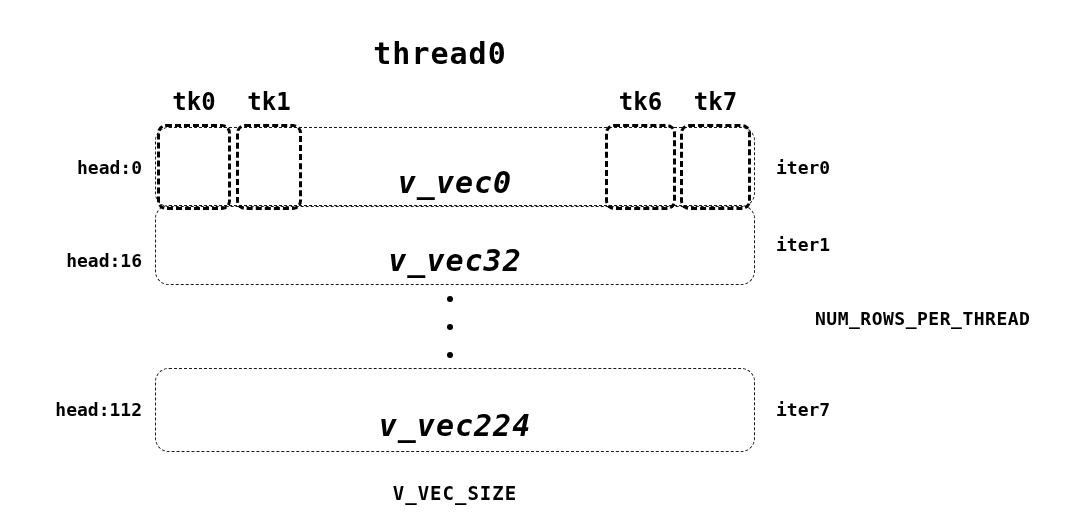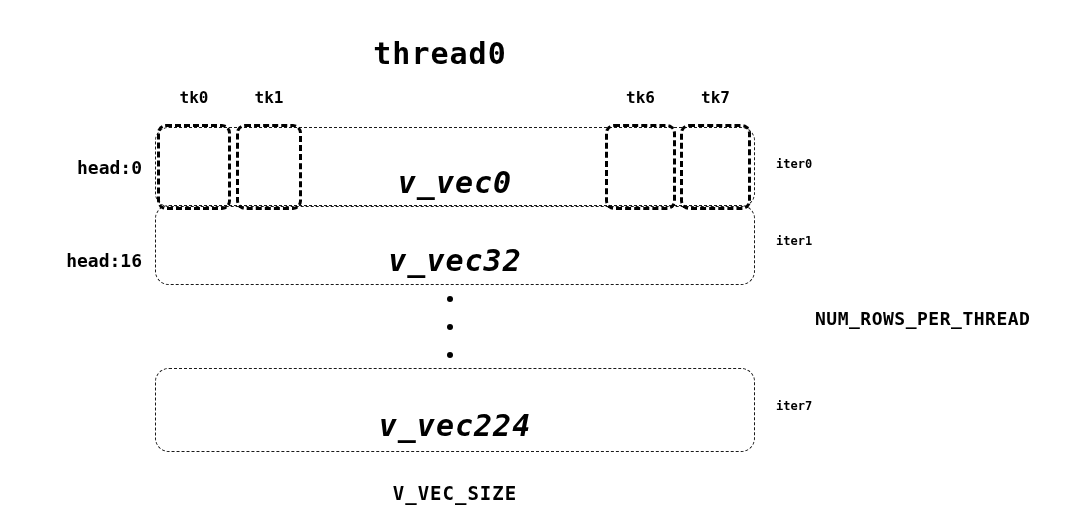--- a/index.html
+++ b/index.html
@@ -22,21 +22,21 @@
     top: 36px;
     width: 600px;
     text-align: center;
     font-size: 30px;
     font-weight: bold;
     letter-spacing: 1px;
   }
   .tk-label {
     position: absolute;
     top: 88px;
-    font-size: 16px;
+    font-size: 24px;
     font-weight: bold;
     text-align: center;
   }
   .row-box {
     position: absolute;
     left: 155px;
     width: 600px;
     border: 1.6px dashed #1a1a1a;
     border-radius: 14px;
     box-sizing: border-box;
@@ -81,21 +81,21 @@
     font-weight: bold;
   }
   .head1 { top: 157px; }
   .head2 { top: 250px; }
   .head3 { top: 399px; }
   .iter-label {
     position: absolute;
     left: 776px;
     width: 120px;
     text-align: left;
-    font-size: 12px;
+    font-size: 18px;
     font-weight: bold;
   }
   .iter1 { top: 157px; }
   .iter2 { top: 234px; }
   .iter3 { top: 399px; }
   .num-rows-label {
     position: absolute;
     left: 815px;
     top: 308px;
     font-size: 18px;
@@ -154,20 +154,21 @@
     <span class="vec-label">v_vec224</span>
   </div>
 
   <div class="tk-box tk0-box"></div>
   <div class="tk-box tk1-box"></div>
   <div class="tk-box tk6-box"></div>
   <div class="tk-box tk7-box"></div>
 
   <div class="head-label head1">head:0</div>
   <div class="head-label head2">head:16</div>
+  <div class="head-label head3">head:112</div>
 
   <div class="iter-label iter1">iter0</div>
   <div class="iter-label iter2">iter1</div>
   <div class="iter-label iter3">iter7</div>
 
   <div class="vdots">
     <div class="dot"></div>
     <div class="dot"></div>
     <div class="dot"></div>
   </div>

